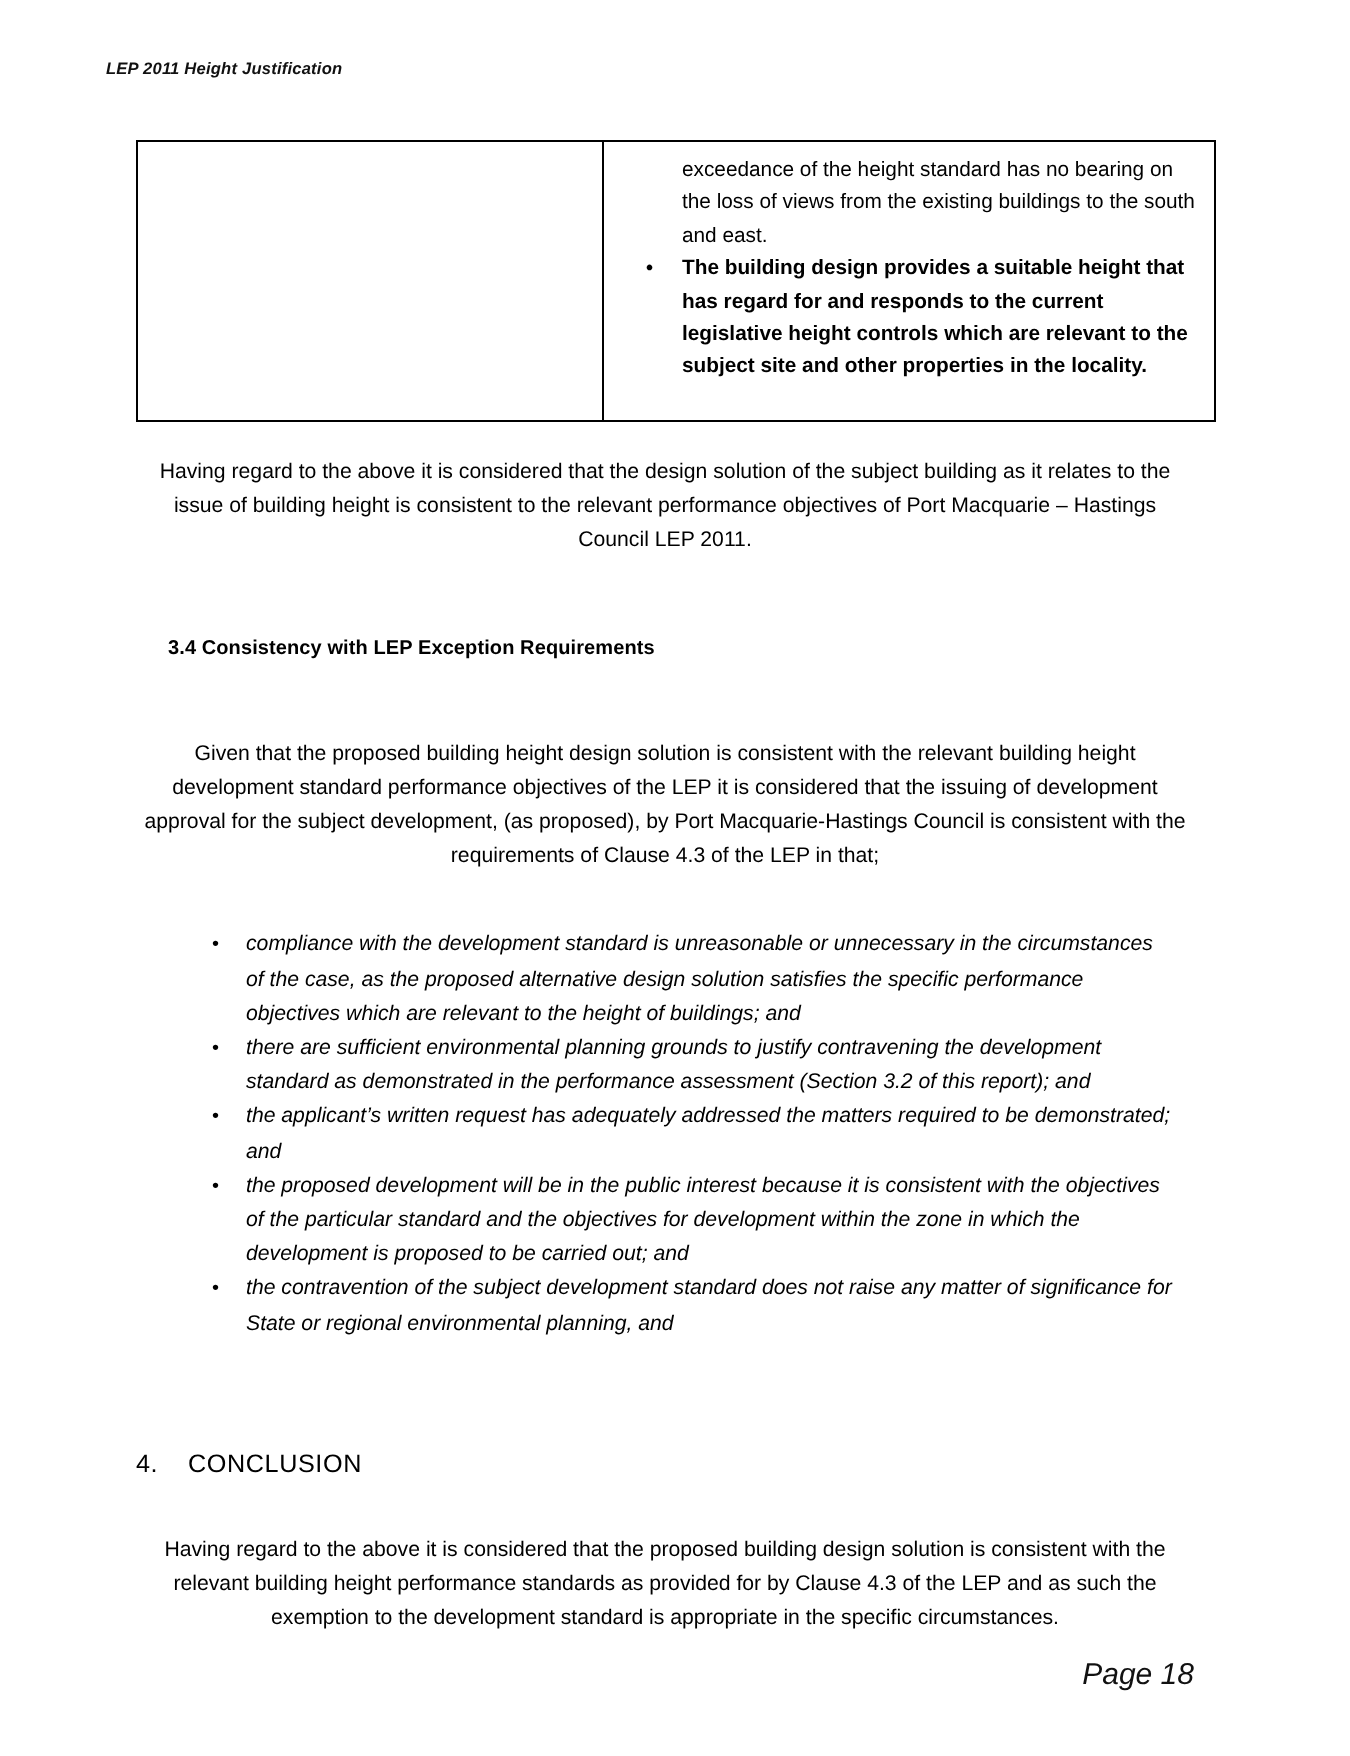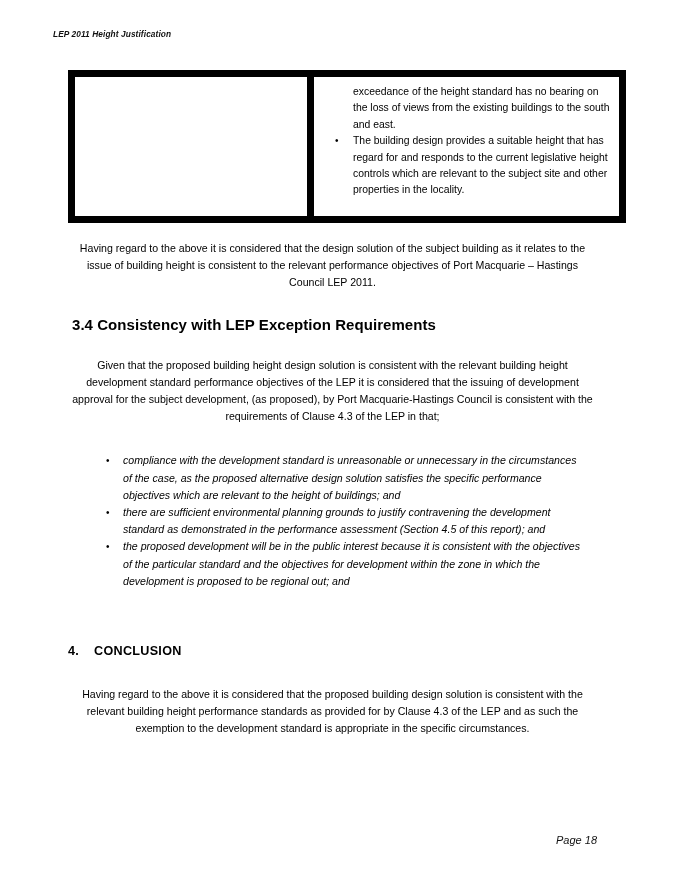--- a/index.html
+++ b/index.html
@@ -39,21 +39,21 @@
     width: 529px;
   }
 
   
   .tbl {
     width: 529px;
     border-collapse: collapse;
     table-layout: fixed;
   }
   .tbl td {
-    border: 7px solid #000000;
+    border: 1px solid #000000;
     vertical-align: top;
     padding: 0;
   }
   .tbl td.left-cell {
     width: 232px;
     height: 139px;
   }
   .tbl td.right-cell {
     width: 296px;
     padding: 7px 9px 8px 0;
@@ -70,20 +70,21 @@
     list-style: none;
     margin: 0;
     padding: 0;
   }
   ul.cell-list > li {
     position: relative;
     font-size: 10.4px;
     line-height: 16.4px;
     padding-left: 39px;
     margin: 0;
+    font-weight: bold;
   }
   ul.cell-list > li::before {
     content: "\2022";
     position: absolute;
     left: 21px;
     top: 0;
     font-size: 10px;
     line-height: 16.4px;
   }
 
@@ -95,30 +96,30 @@
     text-align: center;
   }
 
   .gap-after-table { height: 17px; }
   .gap-md { height: 16px; }
   .gap-lg { height: 21px; }
   .gap-xl { height: 26px; }
 
   
   h2.sub-head {
-    font-size: 15px;
+    font-size: 10px;
     font-weight: bold;
-    margin: 4px;
+    margin: 16px;
     line-height: 15px;
     letter-spacing: 0.05px;
   }
 
   h1.main-head {
     font-size: 12.6px;
-    font-weight: bold;
+    font-weight: normal;
     margin: 0;
     line-height: 17px;
     letter-spacing: 0.3px;
   }
   h1.main-head .num {
     display: inline-block;
     width: 26px;
   }
 
   
@@ -143,21 +144,21 @@
     font-style: normal;
     font-size: 10px;
     line-height: 17.2px;
   }
 
   
   .doc-footer {
     position: absolute;
     bottom: 32px;
     right: 78px;
-    font-size: 11px;
+    font-size: 15px;
     font-style: italic;
     color: #111;
   }
 </style>
 </head>
 <body>
 
 <div class="page">
 
   <div class="doc-header">LEP 2011 Height Justification</div>
@@ -187,22 +188,24 @@
     <h2 class="sub-head">3.4 Consistency with LEP Exception Requirements</h2>
 
     <div class="gap-lg"></div>
 
     <p class="body-para">Given that the proposed building height design solution is consistent with the relevant building height development standard performance objectives of the LEP it is considered that the issuing of development approval for the subject development, (as proposed), by Port Macquarie-Hastings Council is consistent with the requirements of Clause 4.3 of the LEP in that;</p>
 
     <div class="gap-md"></div>
 
     <ul class="req-list">
       <li>compliance with the development standard is unreasonable or unnecessary in the circumstances of the case, as the proposed alternative design solution satisfies the specific performance objectives which are relevant to the height of buildings; and</li>
-      <li>there are sufficient environmental planning grounds to justify contravening the development standard as demonstrated in the performance assessment (Section 4.5 of this report); and</li>
-      <li>the proposed development will be in the public interest because it is consistent with the objectives of the particular standard and the objectives for development within the zone in which the development is proposed to be regional out; and</li>
+      <li>there are sufficient environmental planning grounds to justify contravening the development standard as demonstrated in the performance assessment (Section 3.2 of this report); and</li>
+      <li>the applicant’s written request has adequately addressed the matters required to be demonstrated; and</li>
+      <li>the proposed development will be in the public interest because it is consistent with the objectives of the particular standard and the objectives for development within the zone in which the development is proposed to be carried out; and</li>
+      <li>the contravention of the subject development standard does not raise any matter of significance for State or regional environmental planning, and</li>
     </ul>
 
     <div class="gap-md"></div>
 
 
     <div class="gap-xl"></div>
 
     <h1 class="main-head">
       <span class="num">4.</span><span>CONCLUSION</span>
     </h1>

